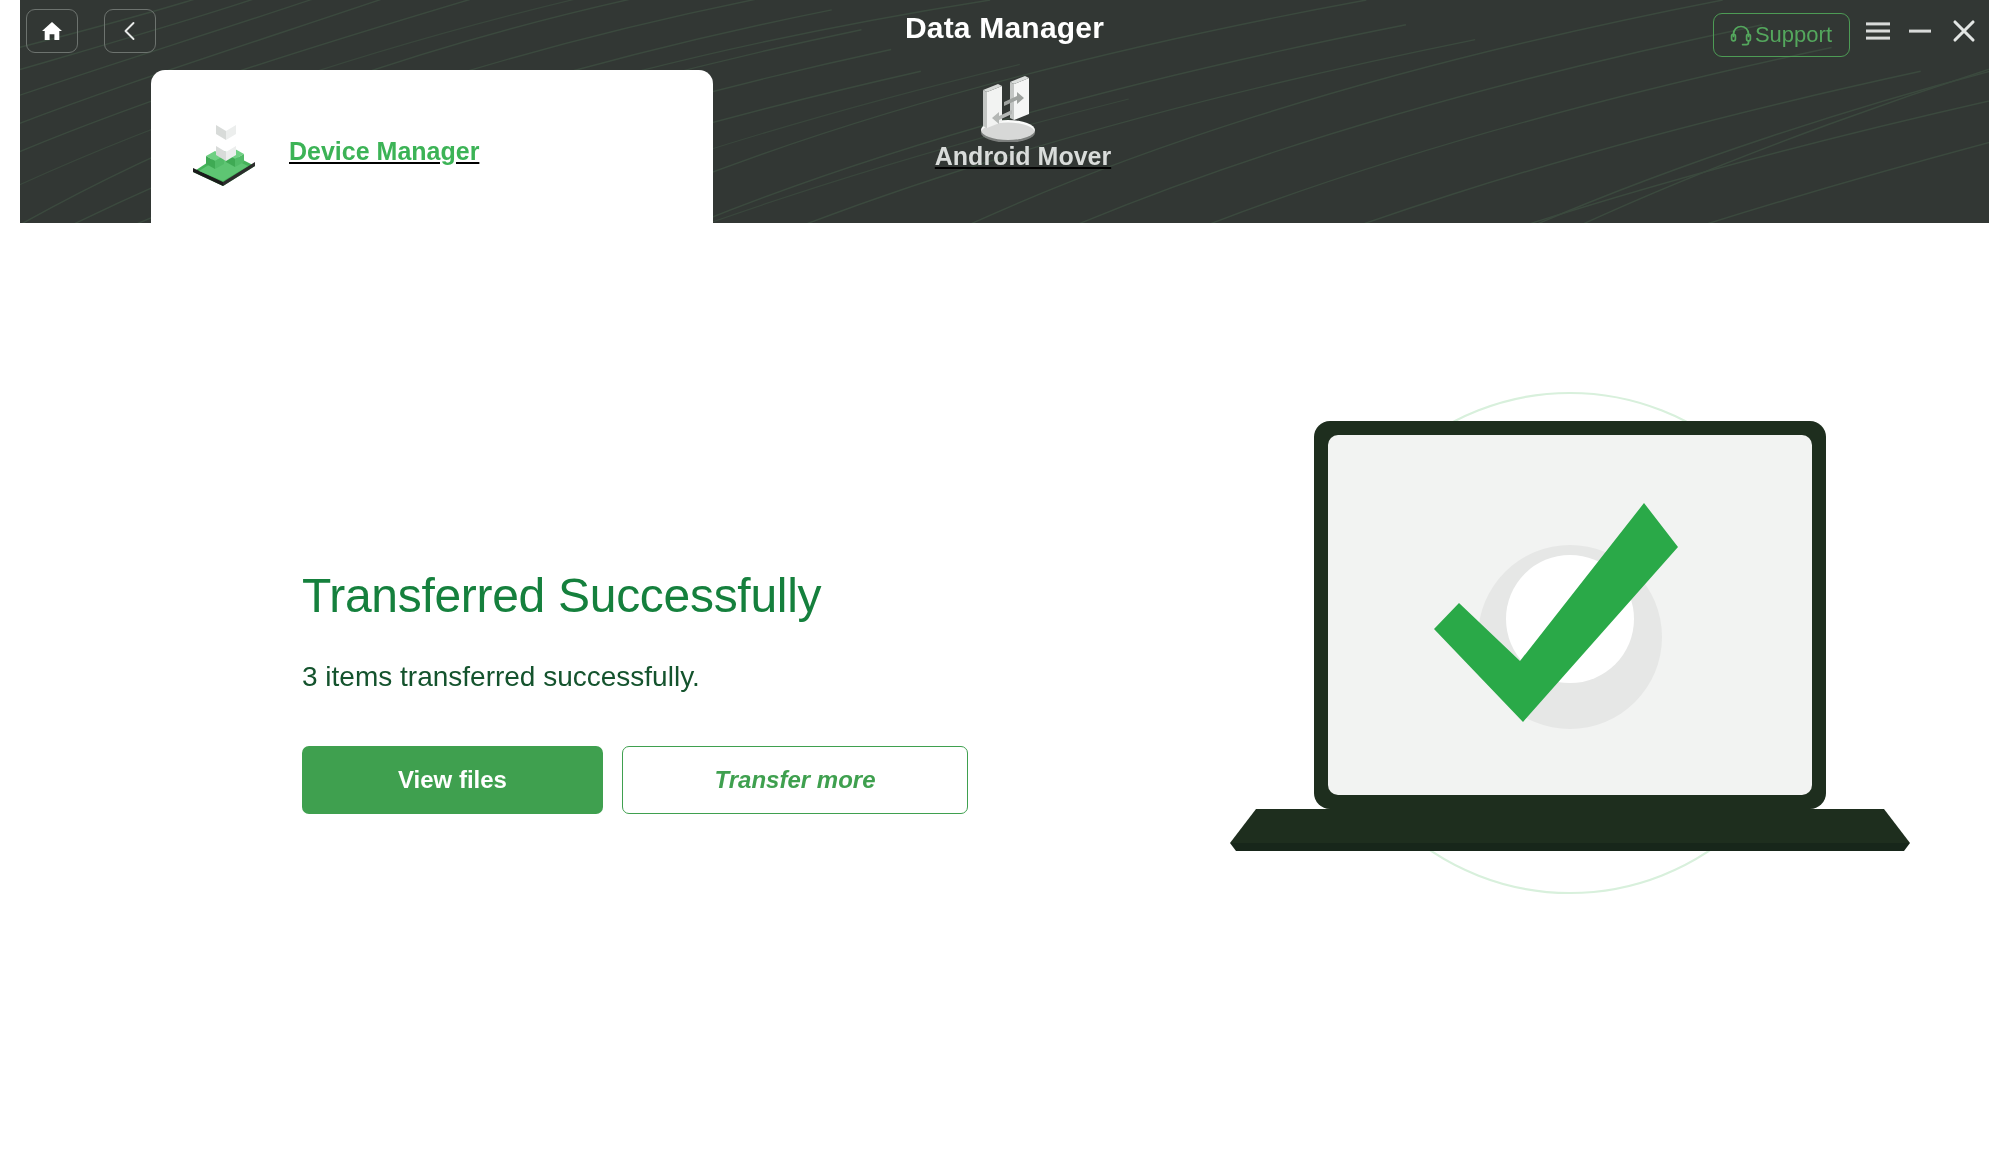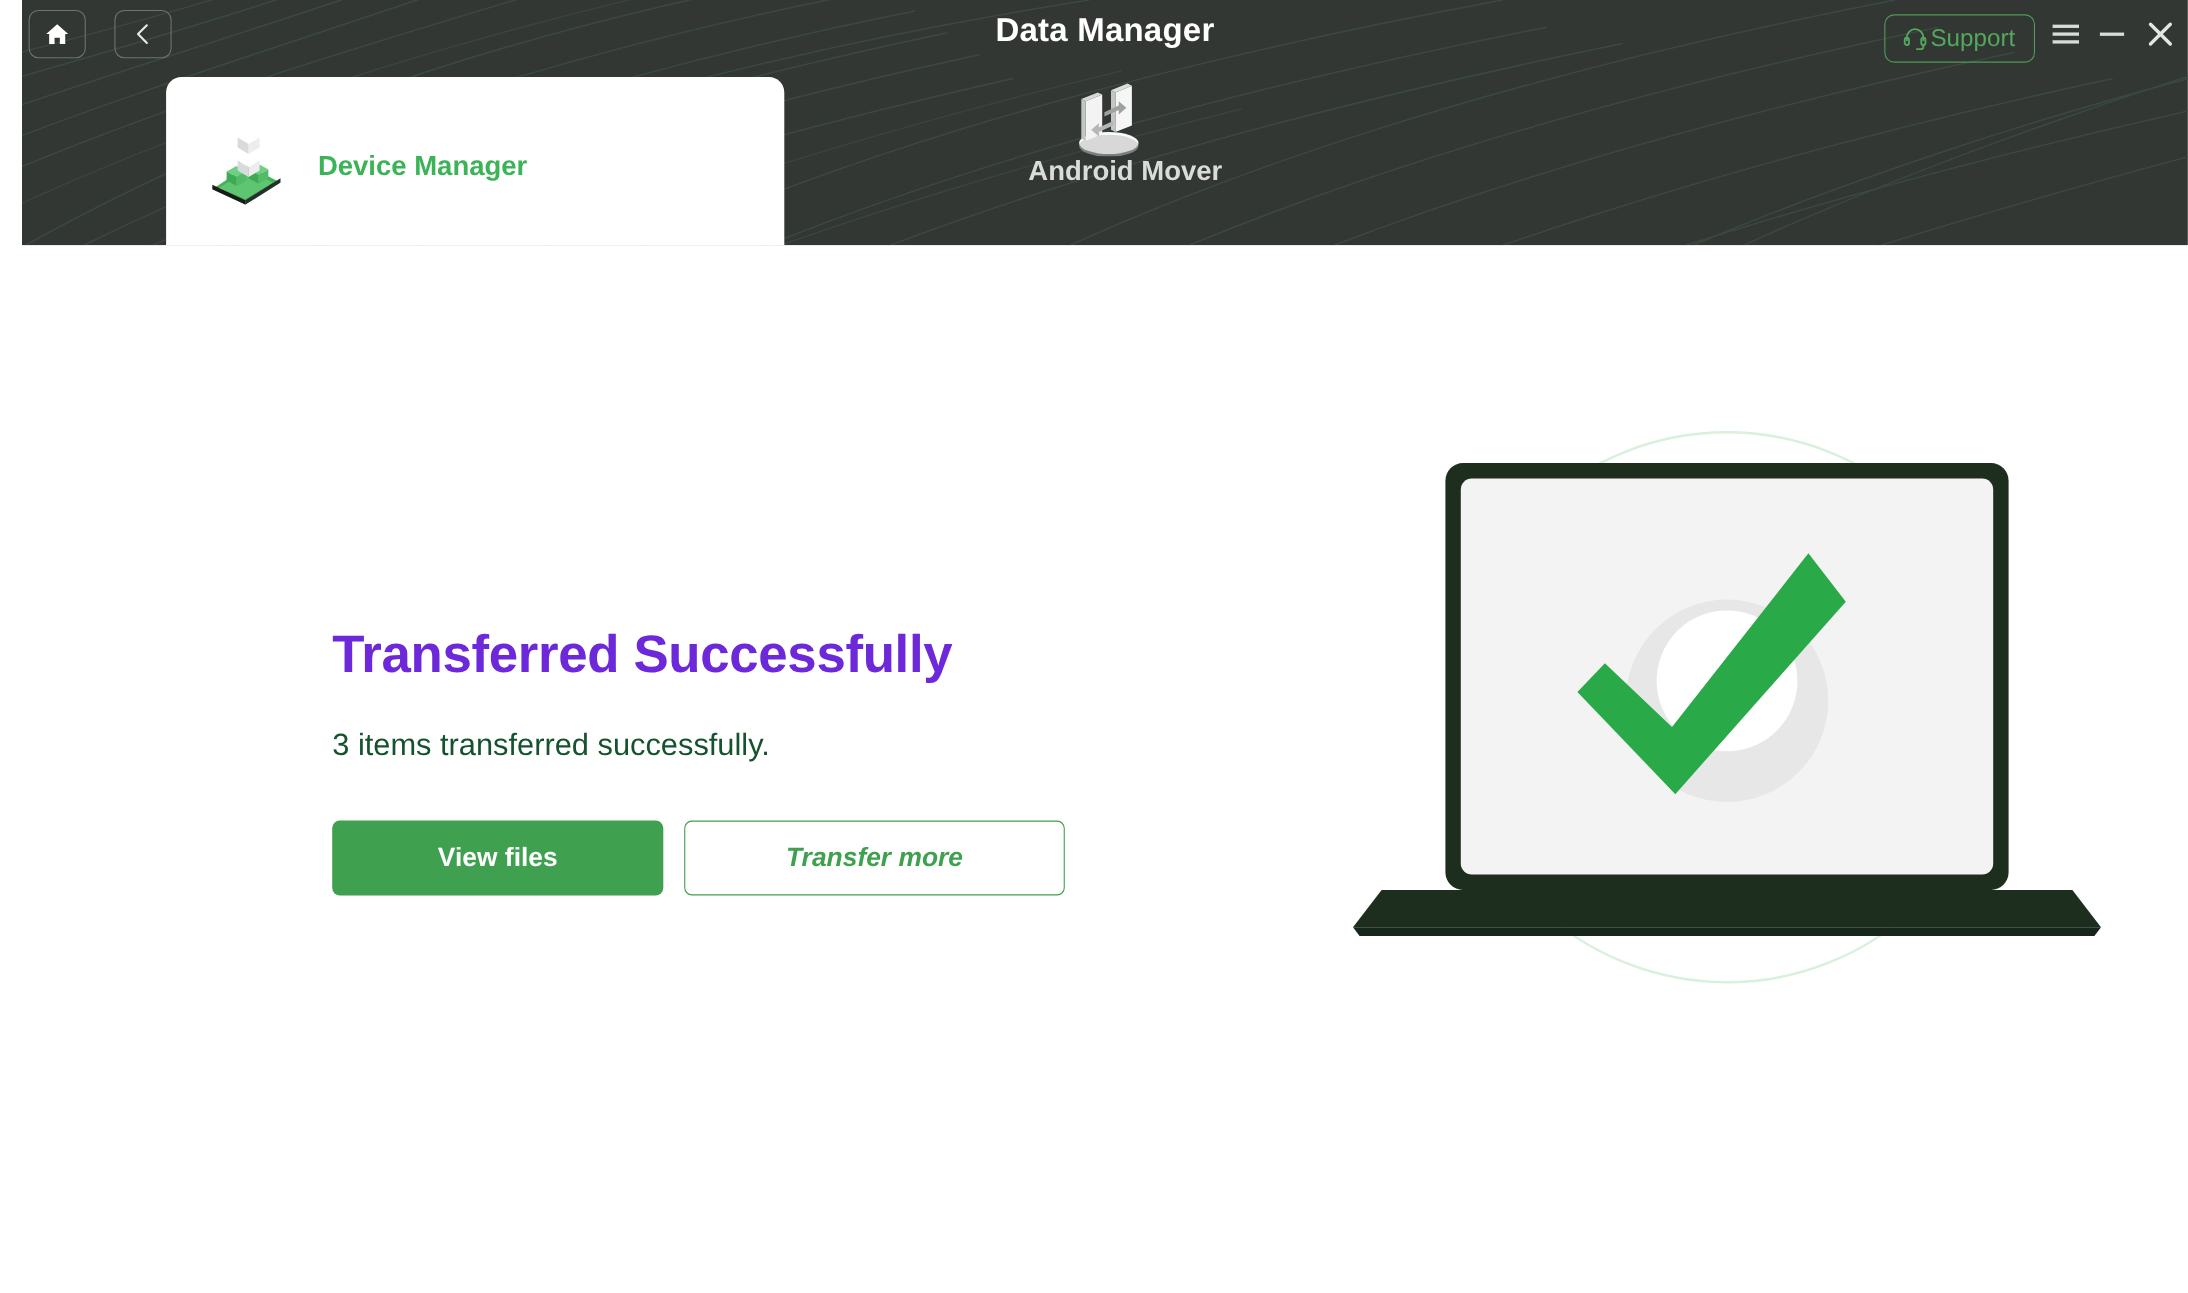--- a/index.html
+++ b/index.html
@@ -123,20 +123,21 @@
     z-index: 4;
   }
   .tab {
     position: absolute;
     top: 0;
     height: 163px;
     display: flex;
     align-items: center;
     cursor: pointer;
     box-sizing: border-box;
+    text-decoration: underline;
   }
   .tab-icon {
     flex: 0 0 auto;
     display: flex;
     align-items: center;
     justify-content: center;
   }
   .tab-label {
     font-size: 25px;
     font-weight: bold;
@@ -183,22 +184,22 @@
     background: #ffffff;
   }
 
   #status-block {
     position: absolute;
     left: 302px;
     top: 345px;
   }
   #status-title {
     font-size: 48px;
-    font-weight: bold;
-    color: #6d28d9;
+    font-weight: normal;
+    color: #15803d;
     margin: 0;
     letter-spacing: -0.3px;
   }
   #status-subtitle {
     font-size: 28px;
     color: #14532d;
     margin: 38px 0 0 0;
   }
 
   #action-buttons {

